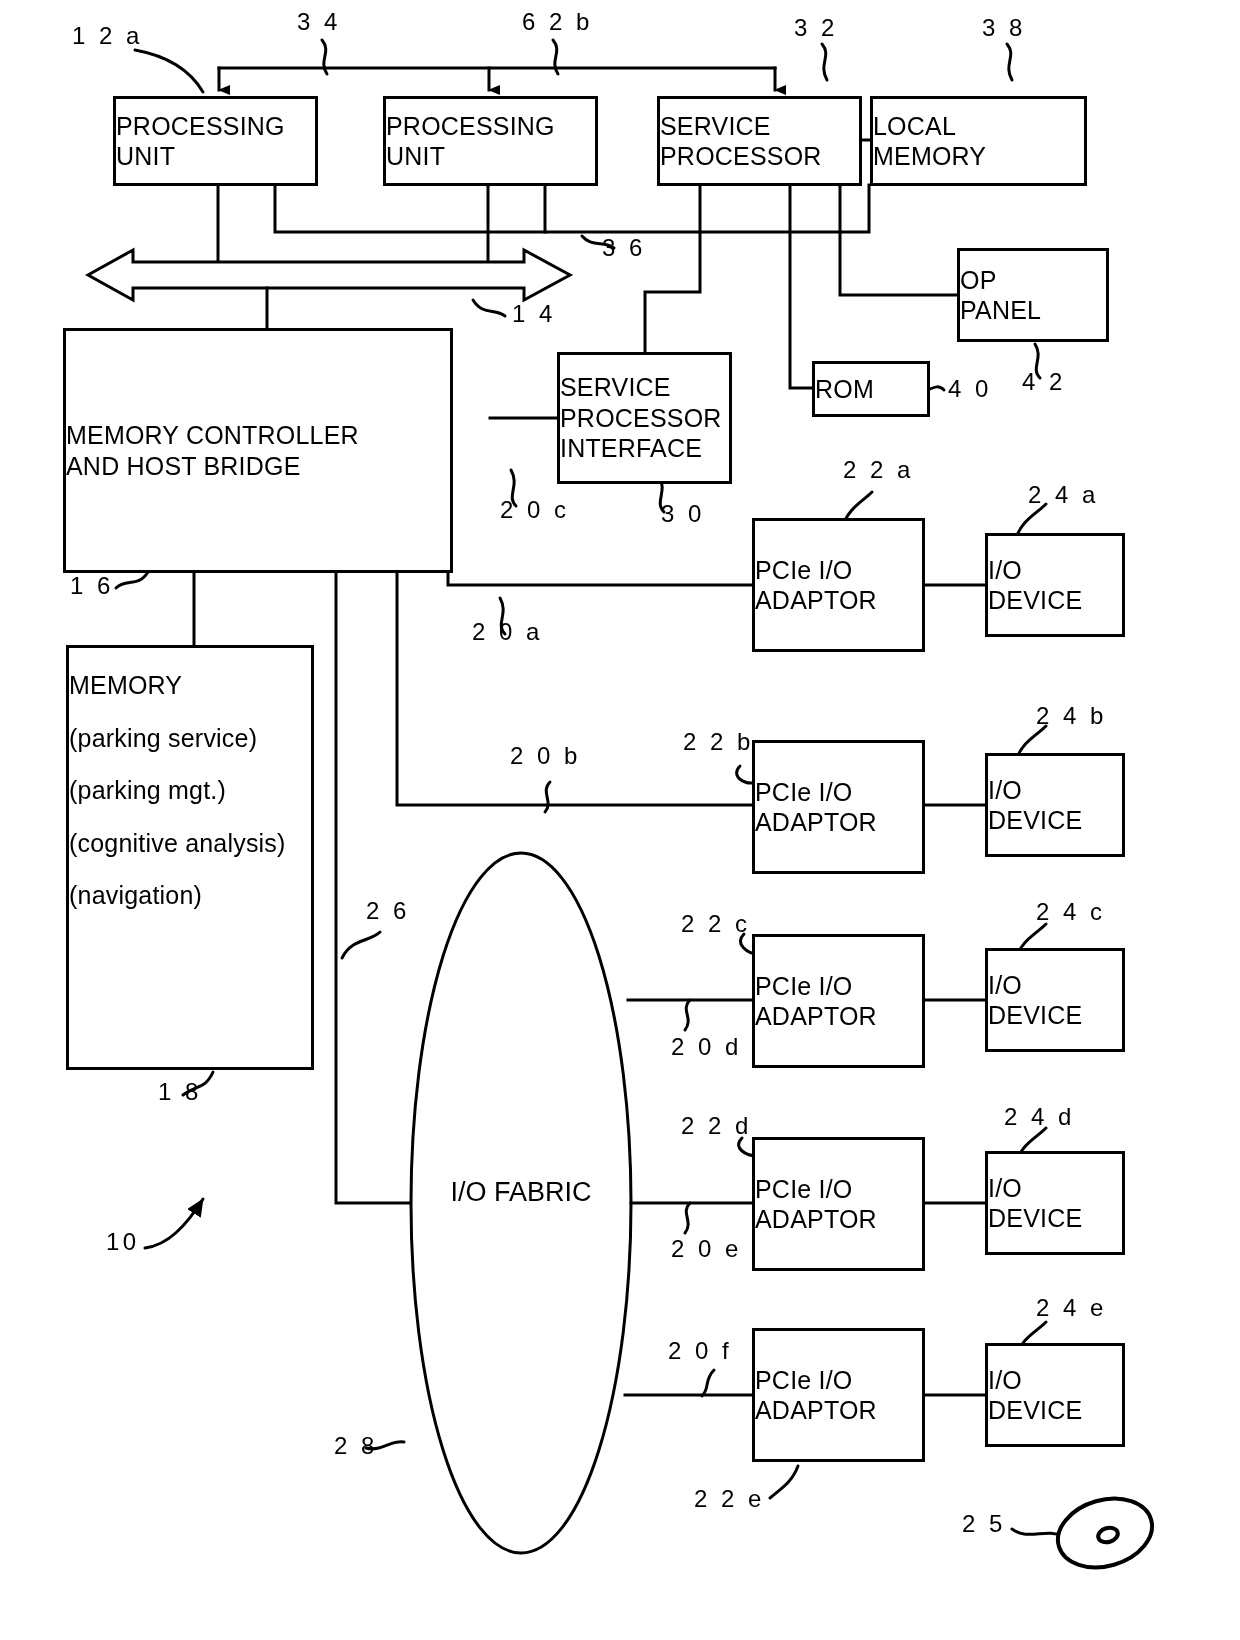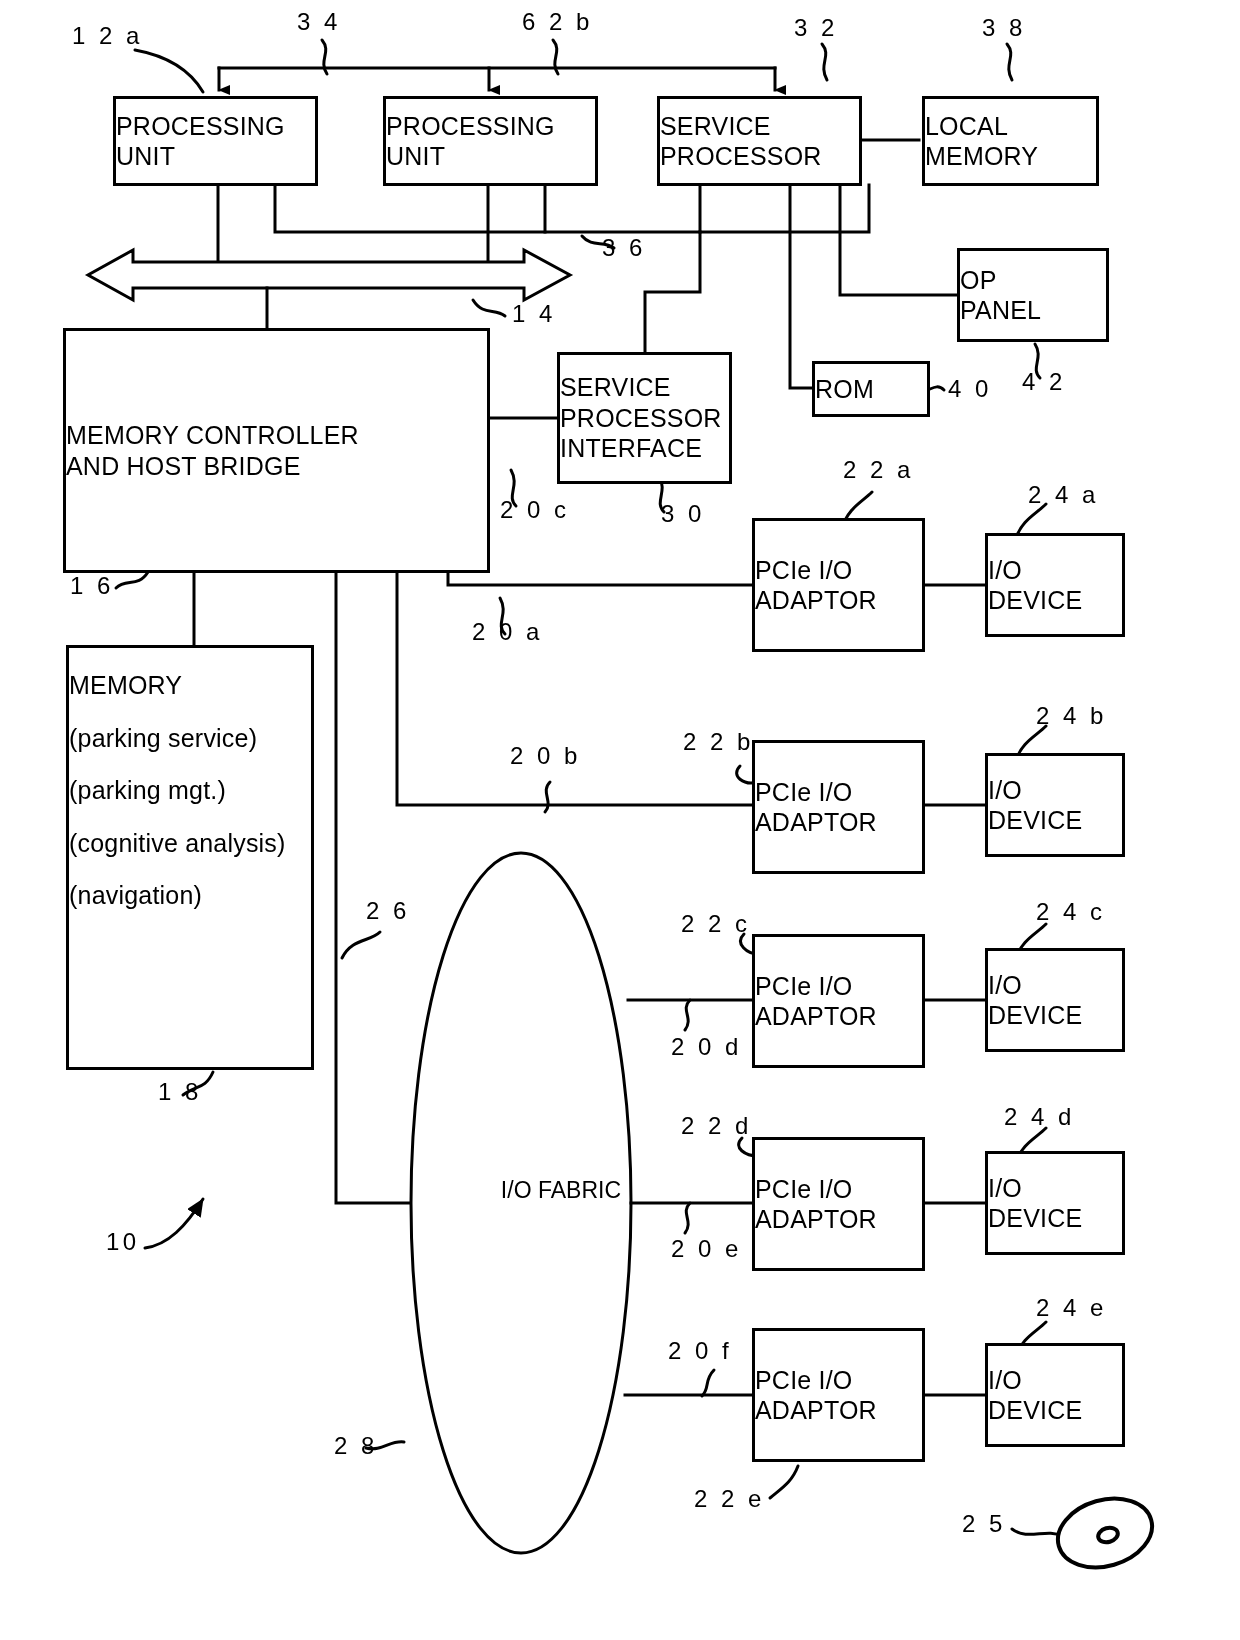--- a/index.html
+++ b/index.html
@@ -45,22 +45,22 @@
     white-space: nowrap;
     color: #000;
   }
   .memline {
     display: block;
     white-space: nowrap;
   }
   .memgap { height: 22px; }
   .fabric-label {
     position: absolute;
-    text-align: right;
-    font-size: 23px;
+    text-align: center;
+    font-size: 27px;
     line-height: 1.25;
     white-space: nowrap;
     color: #000;
   }
 </style>
 </head>
 <body>
 
 <div id="page">
   <svg id="artboard" viewBox="0 0 1240 1640" xmlns="http://www.w3.org/2000/svg">
@@ -168,35 +168,35 @@
   <div class="box" style="left:383px; top:96px; width:215px; height:90px;">
     <span class="ln">PROCESSING</span>
     <span class="ln">UNIT</span>
   </div>
 
   <div class="box" style="left:657px; top:96px; width:205px; height:90px;">
     <span class="ln">SERVICE</span>
     <span class="ln">PROCESSOR</span>
   </div>
 
-  <div class="box" style="left:922px; top:96px; width:177px; height:90px;">
+  <div class="box" style="left:870px; top:96px; width:217px; height:90px;">
     <span class="ln">LOCAL</span>
     <span class="ln">MEMORY</span>
   </div>
 
   <div class="box" style="left:957px; top:248px; width:152px; height:94px;">
     <span class="ln">OP</span>
     <span class="ln">PANEL</span>
   </div>
 
   <div class="box" style="left:812px; top:361px; width:118px; height:56px;">
     <span class="ln">ROM</span>
   </div>
 
-  <div class="box" style="left:63px; top:328px; width:427px; height:245px;">
+  <div class="box" style="left:63px; top:328px; width:390px; height:245px;">
     <span class="ln">MEMORY CONTROLLER</span>
     <span class="ln">AND HOST BRIDGE</span>
   </div>
 
   <div class="box" style="left:557px; top:352px; width:175px; height:132px;">
     <span class="ln">SERVICE</span>
     <span class="ln">PROCESSOR</span>
     <span class="ln">INTERFACE</span>
   </div>
 

